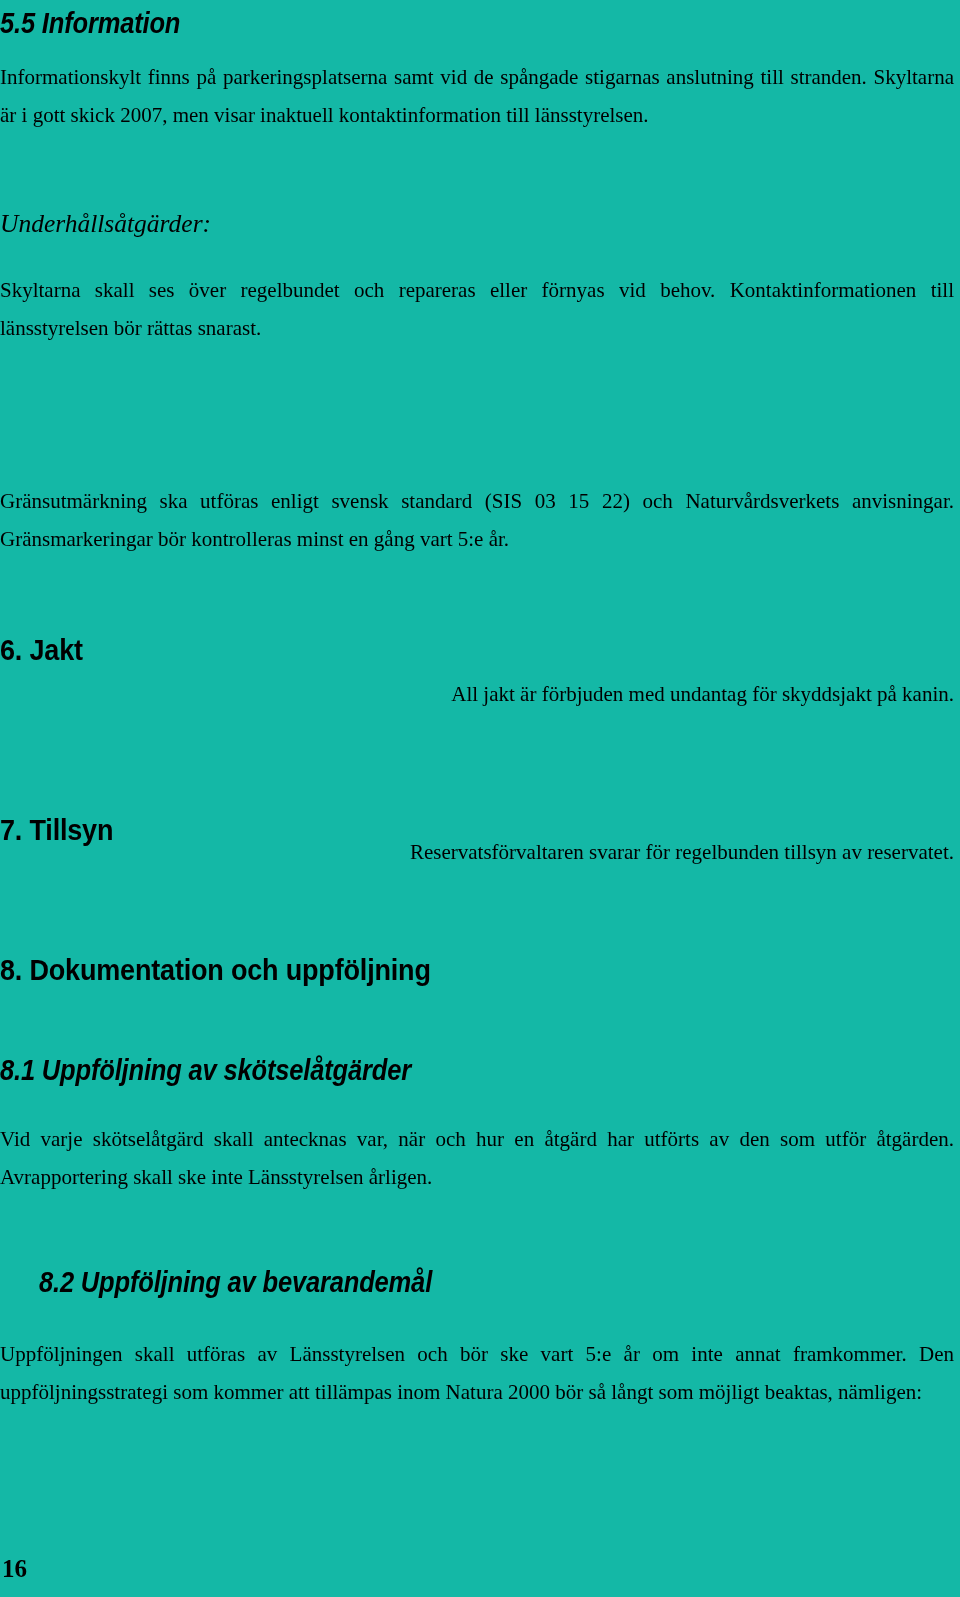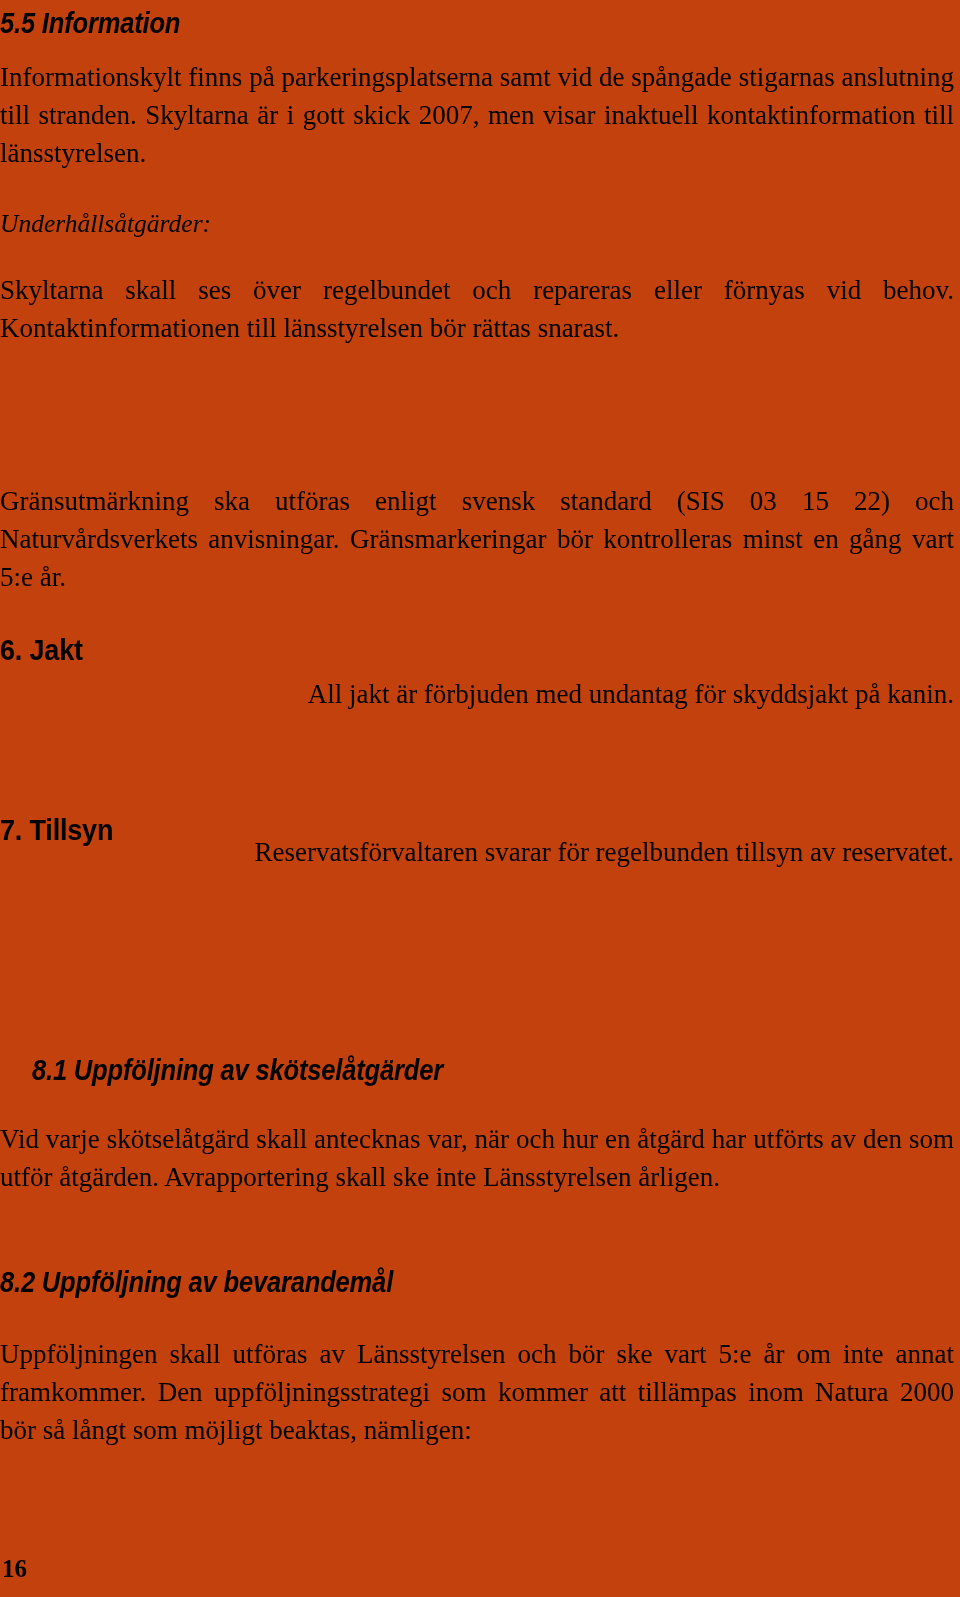--- a/index.html
+++ b/index.html
@@ -4,21 +4,21 @@
 <style>
   html, body {
     margin: 0;
     padding: 0;
     background: #ffffff;
   }
   .page {
     position: relative;
     width: 960px;
     height: 1597px;
-    background: #c2410c;
+    background: #14b8a6;
     overflow: hidden;
     box-sizing: border-box;
   }
 
   
   .h-sub-it {
     font-family: "Liberation Sans", "DejaVu Sans", sans-serif;
     font-weight: bold;
     font-style: italic;
     font-size: 29px;
@@ -38,21 +38,21 @@
     letter-spacing: -0.2px;
     color: #000000;
     transform: scaleX(0.90);
     transform-origin: left center;
     white-space: nowrap;
   }
 
   
   .body-p {
     font-family: "Liberation Serif", "DejaVu Serif", serif;
-    font-size: 27px;
+    font-size: 21px;
     line-height: 38px;
     color: #000000;
     text-align: justify;
     text-justify: inter-word;
     margin: 0;
   }
   .body-p.no-just {
     text-align: right;
   }
   .body-it {
@@ -114,30 +114,33 @@
   </div>
 
   <div class="blk" style="top:812px;">
     <div class="h-main">7. Tillsyn</div>
   </div>
 
   <div class="blk w-full" style="top:833px;">
     <p class="body-p no-just">Reservatsförvaltaren svarar för regelbunden tillsyn av reservatet.</p>
   </div>
 
+  <div class="blk" style="top:952px;">
+    <div class="h-main">8. Dokumentation och uppföljning</div>
+  </div>
 
-  <div class="blk" style="top:1053px;margin-left:32px;">
+  <div class="blk" style="top:1053px;">
     <div class="h-sub-it">8.1 Uppföljning av skötselåtgärder</div>
   </div>
 
   <div class="blk w-full" style="top:1120px;">
     <p class="body-p">Vid varje skötselåtgärd skall antecknas var, när och hur en åtgärd har utförts av den som utför åtgärden. Avrapportering skall ske inte Länsstyrelsen årligen.</p>
   </div>
 
-  <div class="blk" style="top:1265px;">
+  <div class="blk" style="top:1265px;padding-left:39px;">
     <div class="h-sub-it">8.2 Uppföljning av bevarandemål</div>
   </div>
 
   <div class="blk w-full" style="top:1335px;">
     <p class="body-p">Uppföljningen skall utföras av Länsstyrelsen och bör ske vart 5:e år om inte annat framkommer. Den uppföljningsstrategi som kommer att tillämpas inom Natura 2000 bör så långt som möjligt beaktas, nämligen:</p>
   </div>
 
   <div class="pageno">16</div>
 
 </div>

